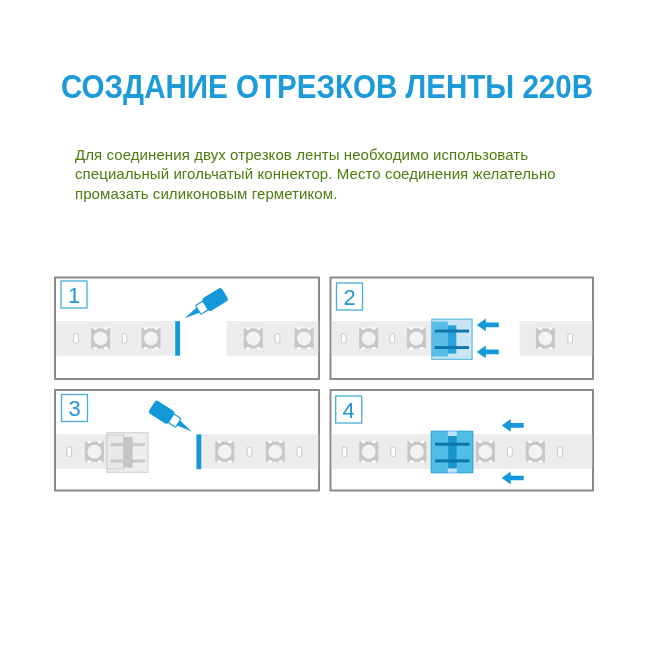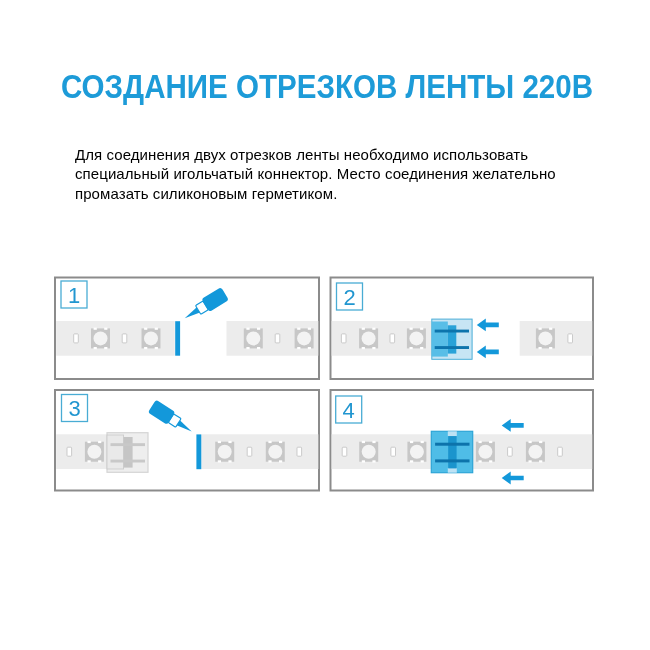--- a/index.html
+++ b/index.html
@@ -2,21 +2,21 @@
 <html lang="ru"><head>
 <meta charset="utf-8">
 <style>
   html,body{margin:0;padding:0;}
   body{width:650px;height:650px;position:relative;background:#ffffff;overflow:hidden;
        font-family:"Liberation Sans", sans-serif;}
   .title{position:absolute;left:61px;top:66.5px;font-size:34px;font-weight:bold;
          color:#1d9bd8;letter-spacing:0;white-space:nowrap;
          transform:scaleX(0.869);transform-origin:0 0;}
   .body-text{position:absolute;left:75px;top:145px;font-size:15px;line-height:19.3px;
-         color:#000000;letter-spacing:0.08px;}
+         color:#4d7c0f;letter-spacing:0.08px;}
   svg{position:absolute;left:0;top:0;}
 </style>
 </head>
 <body>
 
 <div class="title">СОЗДАНИЕ ОТРЕЗКОВ ЛЕНТЫ 220В</div>
 
 <div class="body-text">Для соединения двух отрезков ленты необходимо использовать<br>специальный игольчатый коннектор. Место соединения желательно<br>промазать силиконовым герметиком.</div>
 <svg width="650" height="650" viewBox="0 0 650 650">
 <defs>

